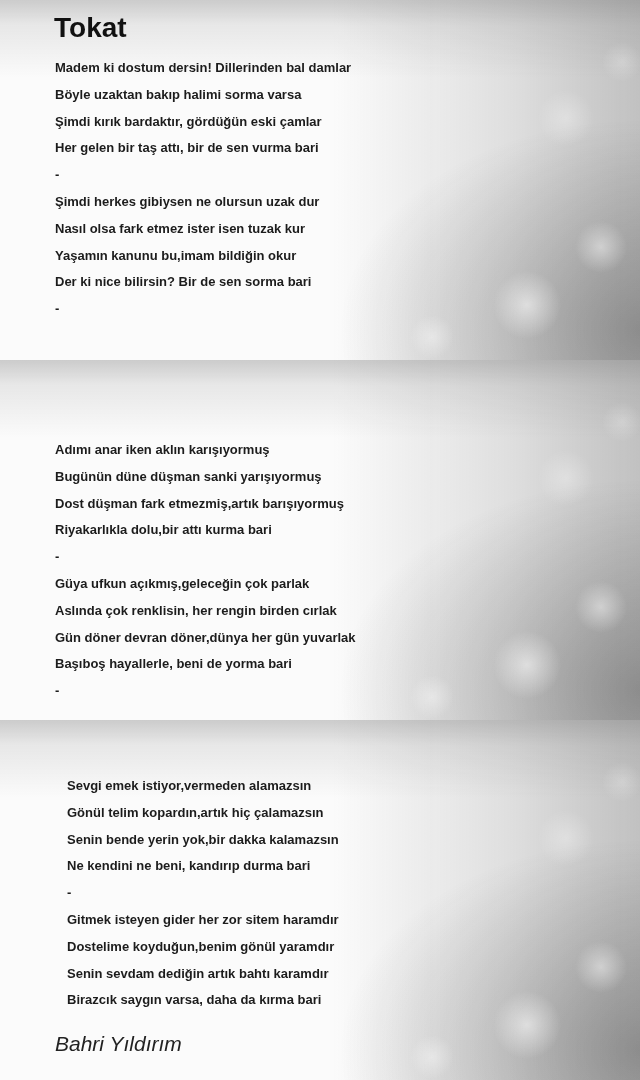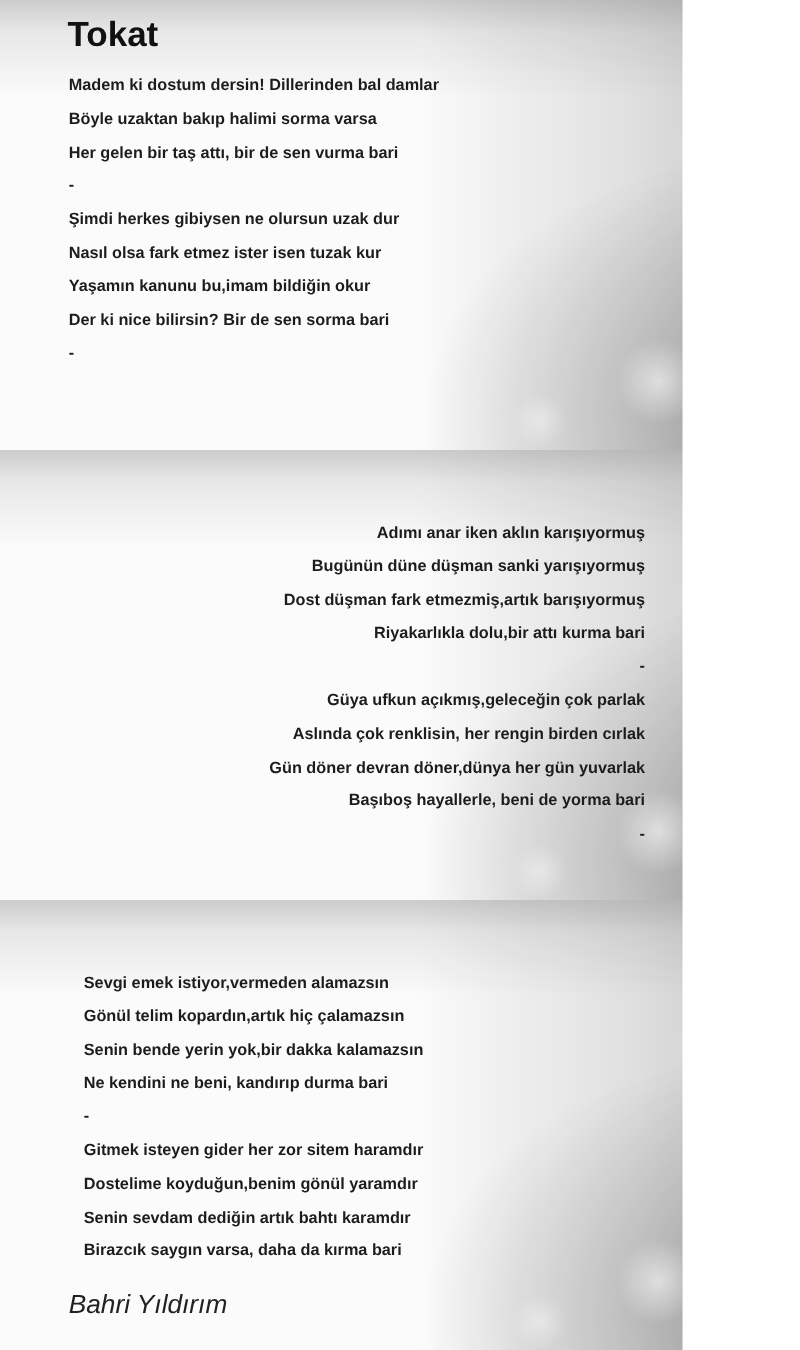--- a/index.html
+++ b/index.html
@@ -5,21 +5,21 @@
 <style>
   html, body {
     margin: 0;
     padding: 0;
     background: #ffffff;
     font-family: "Liberation Sans", sans-serif;
   }
 
   .page {
     position: relative;
-    width: 546px;
+    width: 640px;
     height: 1080px;
     overflow: hidden;
     background-color: #fbfbfb;
     
     background-image:
       radial-gradient(circle 34px at 527px 305px, rgba(255,255,255,0.55) 0%, rgba(255,255,255,0) 100%),
       radial-gradient(circle 26px at 601px 247px, rgba(255,255,255,0.45) 0%, rgba(255,255,255,0) 100%),
       radial-gradient(circle 22px at 432px 337px, rgba(255,255,255,0.40) 0%, rgba(255,255,255,0) 100%),
       radial-gradient(circle 28px at 566px 118px, rgba(255,255,255,0.30) 0%, rgba(255,255,255,0) 100%),
       radial-gradient(circle 20px at 622px 62px,  rgba(255,255,255,0.25) 0%, rgba(255,255,255,0) 100%),
@@ -40,21 +40,21 @@
     color: #111111;
     letter-spacing: 0;
   }
 
   .stanza {
     position: absolute;
     left: 55px;
     right: 30px;
   }
   .stanza-1 { top: 55px; }
-  .stanza-2 { top: 413px; text-align: right; }
+  .stanza-2 { top: 437px; }
   .stanza-3 { top: 773px; margin-left: 12px; }
 
   .line {
     font-size: 13px;
     font-weight: bold;
     line-height: 26.8px;
     color: #1c1c1c;
     white-space: nowrap;
   }
 
@@ -71,20 +71,21 @@
 </head>
 <body>
 
 <div class="page">
 
   <h1 class="title">Tokat</h1>
 
   <div class="stanza stanza-1">
     <div class="line">Madem ki dostum dersin! Dillerinden bal damlar</div>
     <div class="line">Böyle uzaktan bakıp halimi sorma varsa</div>
+    <div class="line">Şimdi kırık bardaktır, gördüğün eski çamlar</div>
     <div class="line">Her gelen bir taş attı, bir de sen vurma bari</div>
     <div class="line">-</div>
     <div class="line">Şimdi herkes gibiysen ne olursun uzak dur</div>
     <div class="line">Nasıl olsa fark etmez ister isen tuzak kur</div>
     <div class="line">Yaşamın kanunu bu,imam bildiğin okur</div>
     <div class="line">Der ki nice bilirsin? Bir de sen sorma bari</div>
     <div class="line">-</div>
   </div>
 
   <div class="stanza stanza-2">

